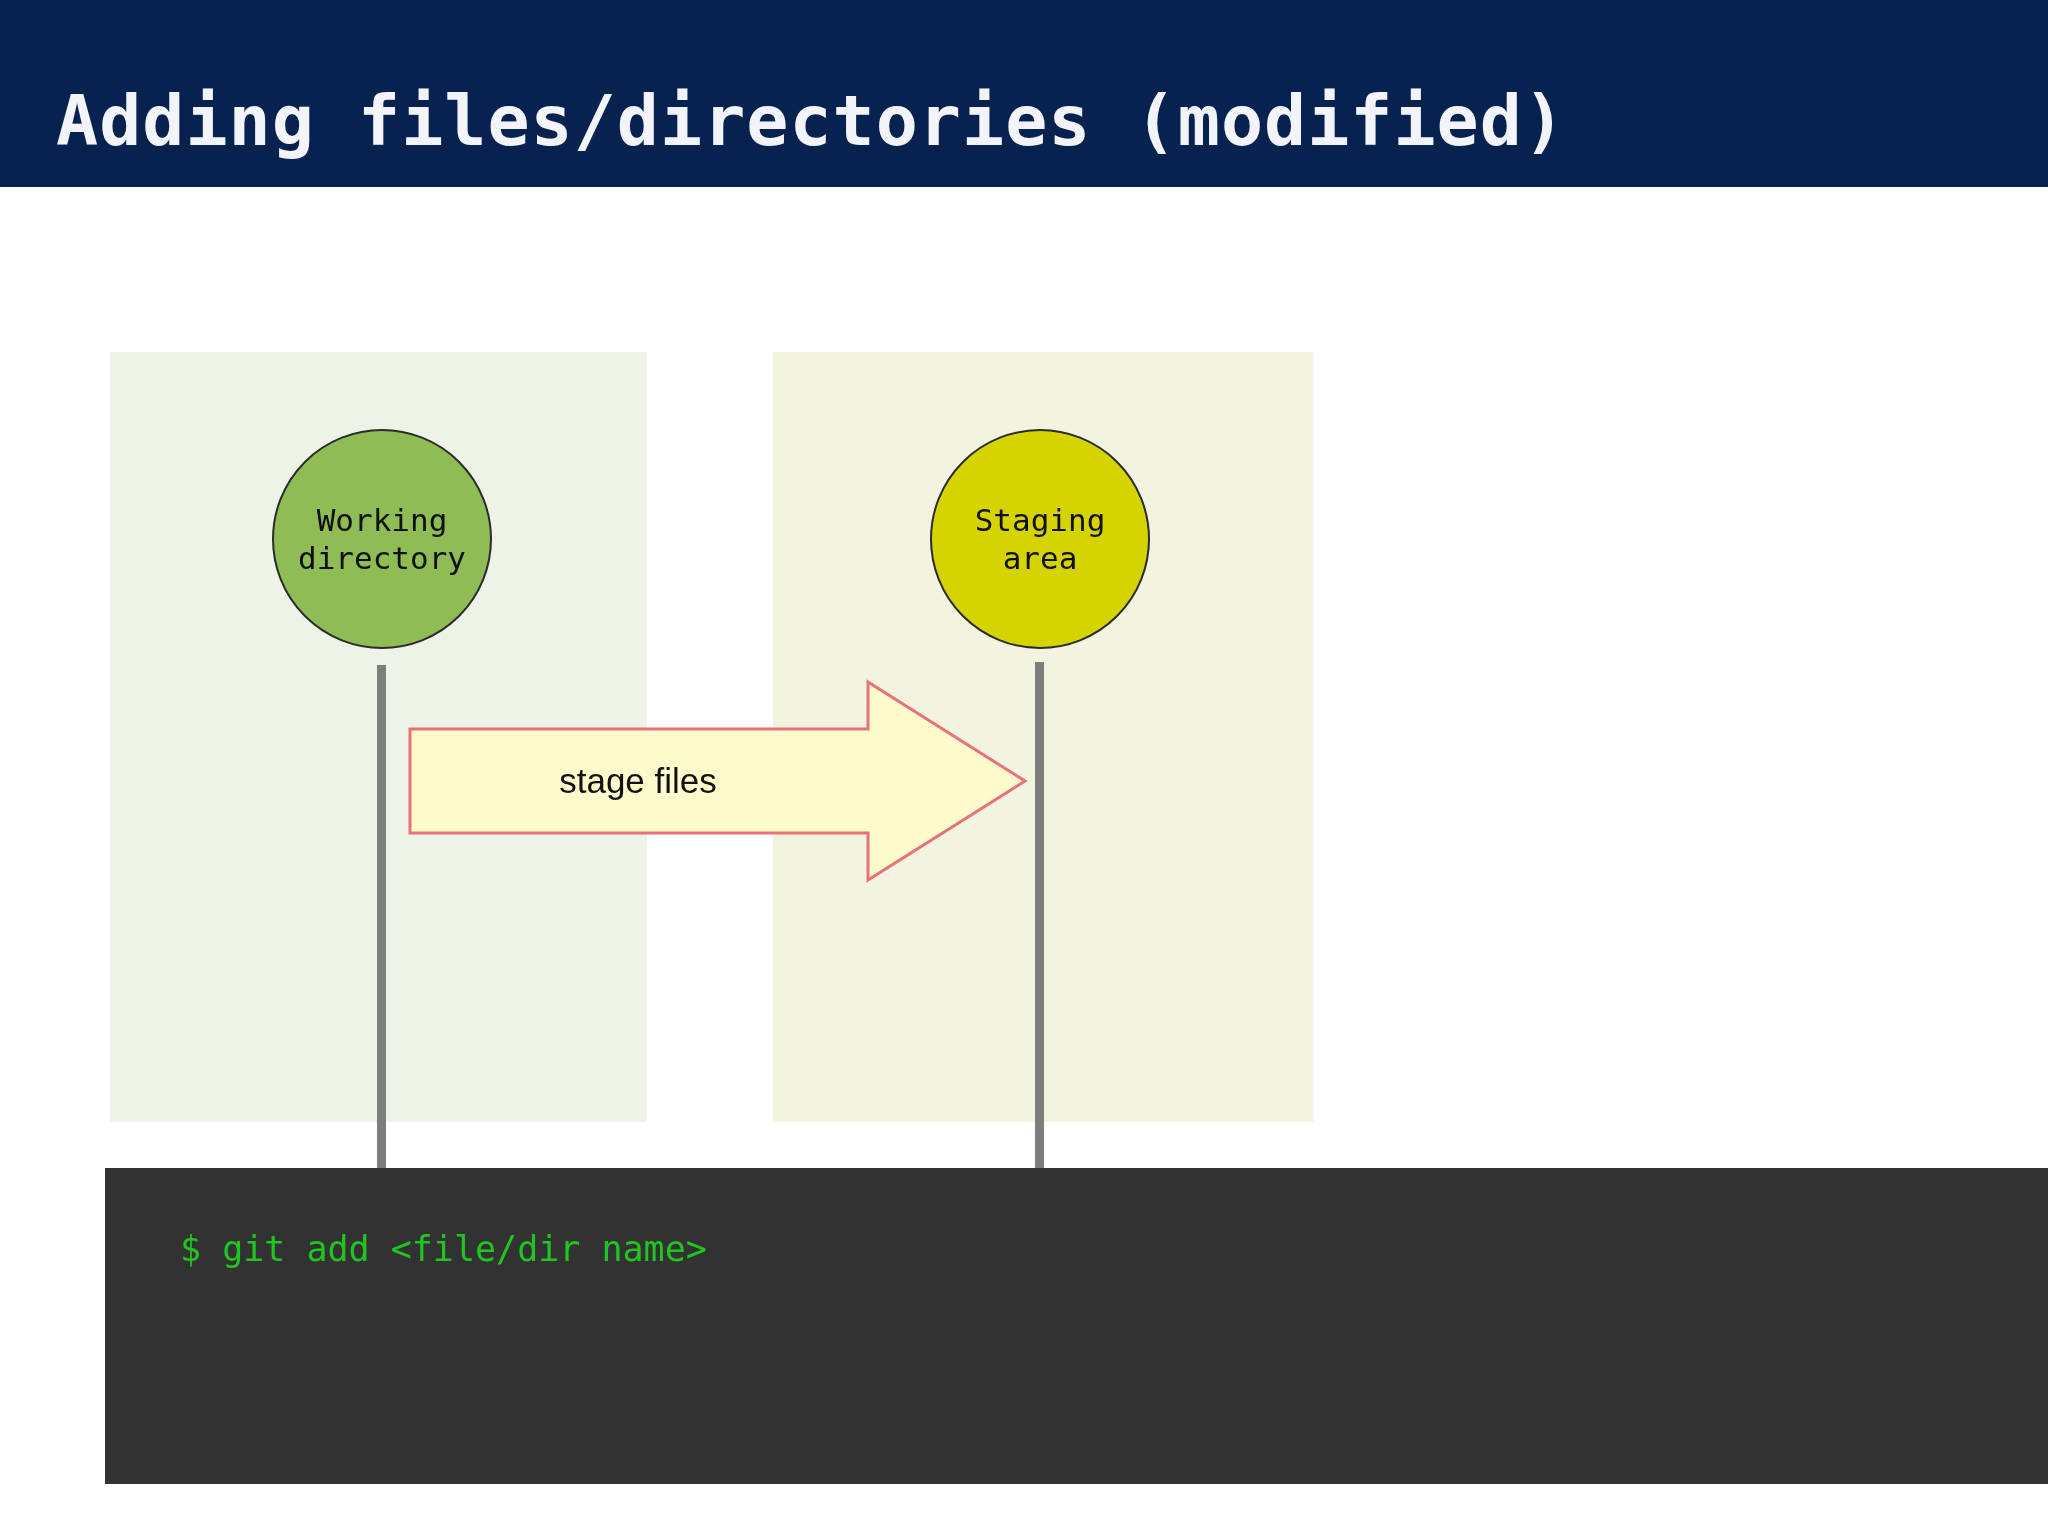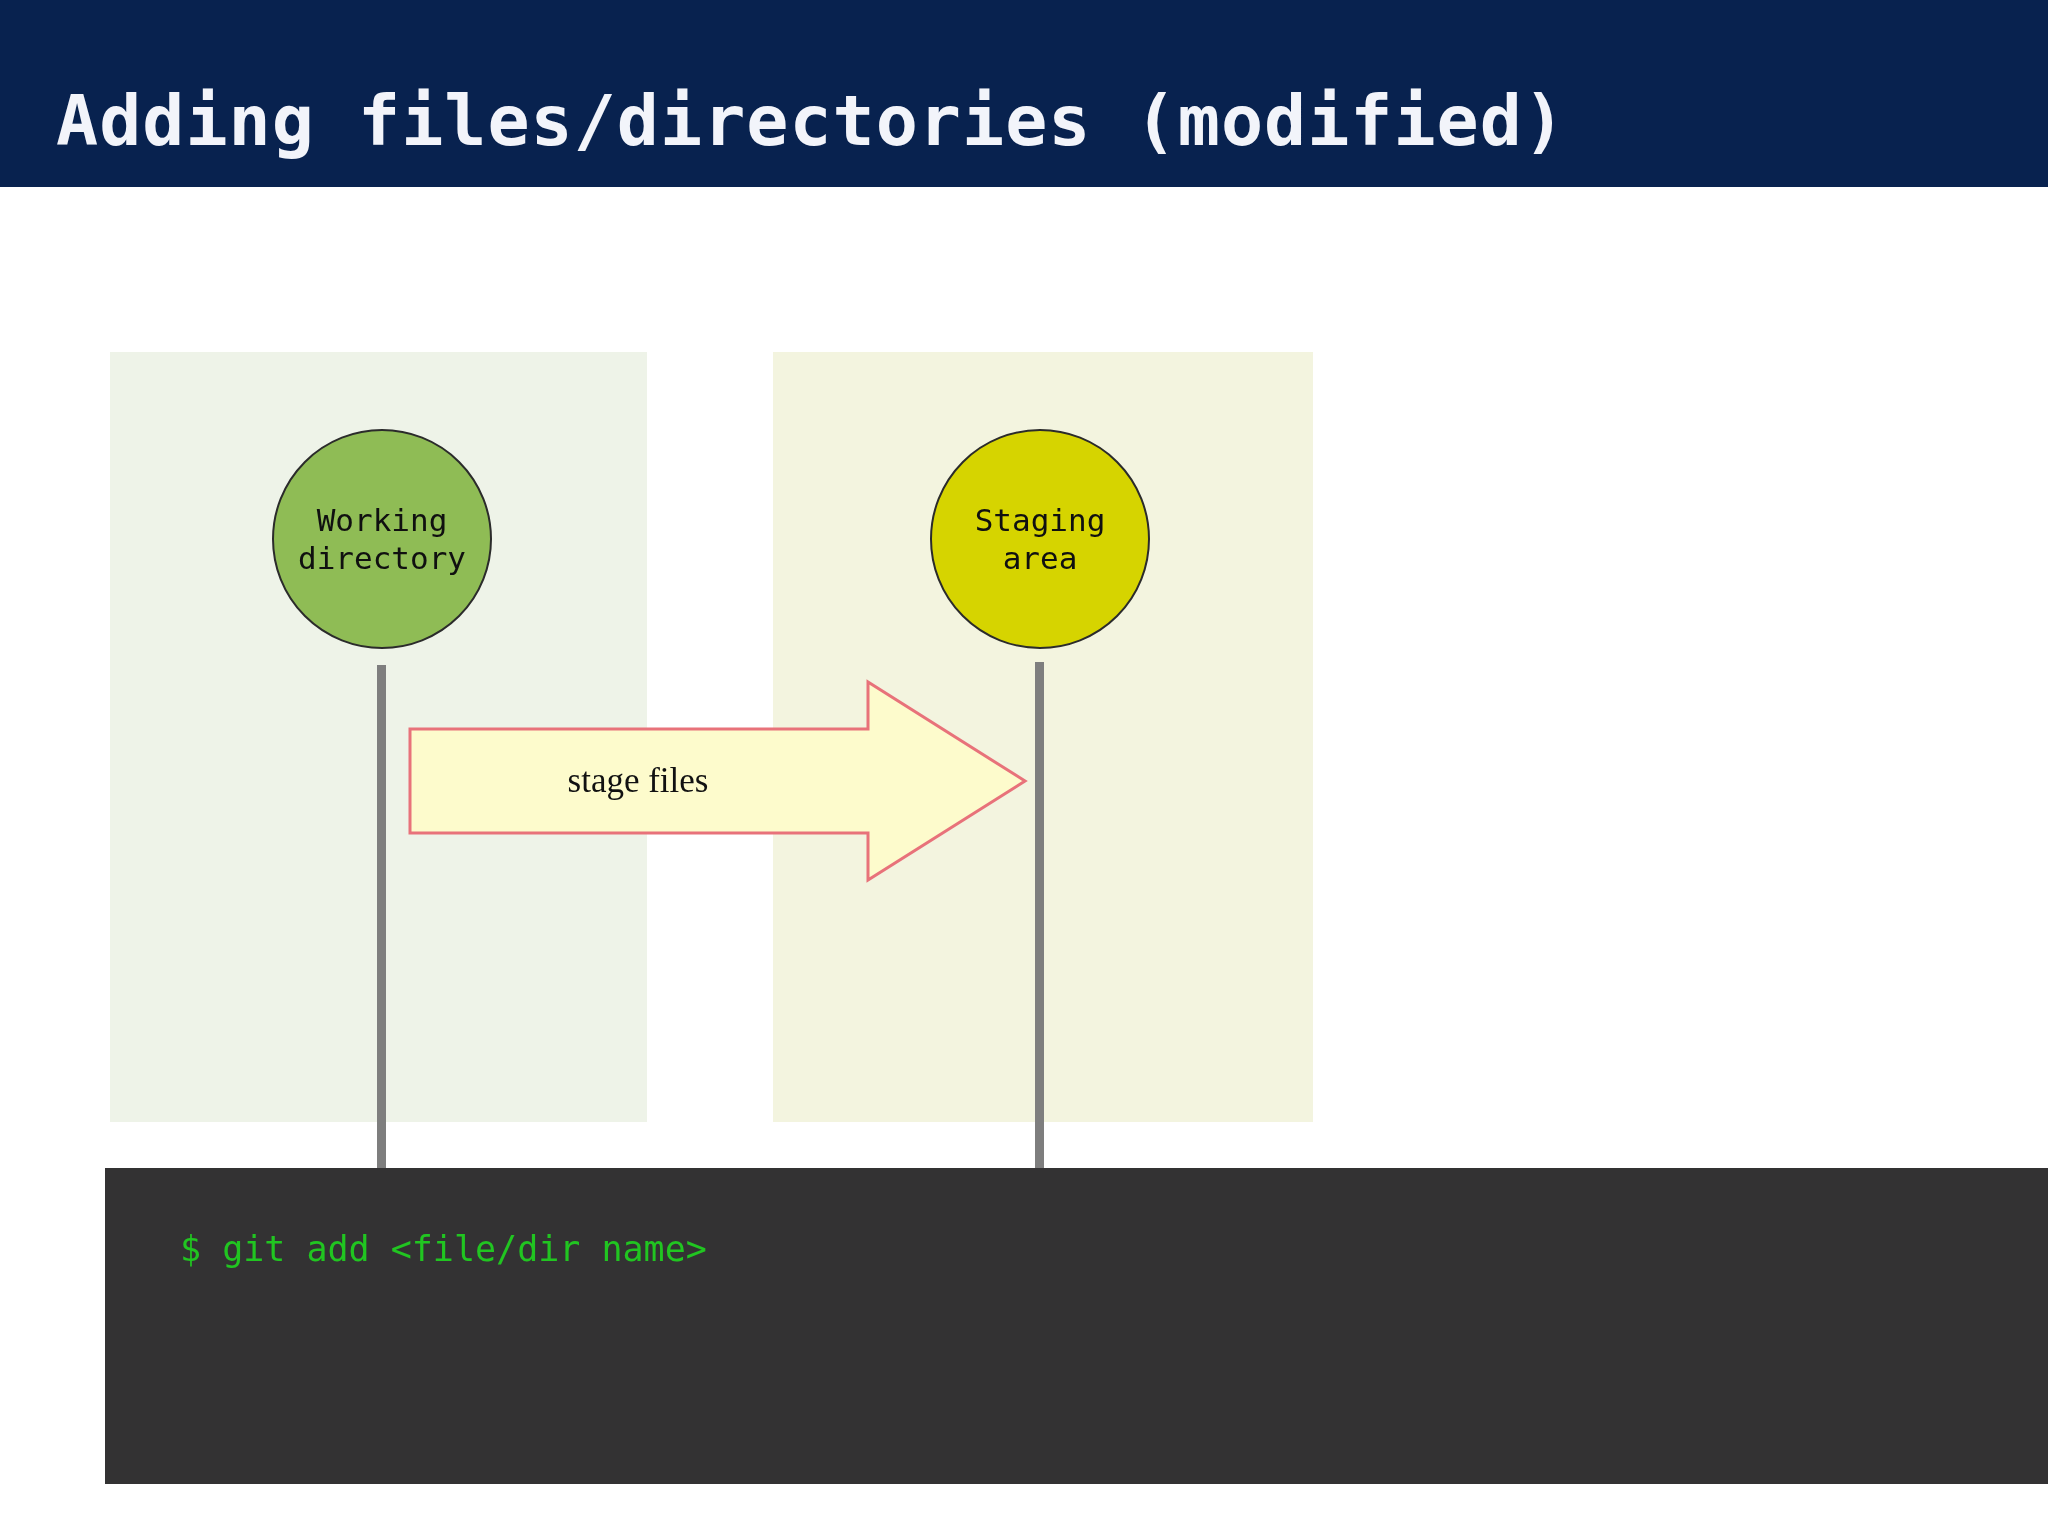--- a/index.html
+++ b/index.html
@@ -97,21 +97,21 @@
   .arrow-wrap svg { display: block; width: 620px; height: 204px; overflow: visible; }
   .arrow-label {
     position: absolute;
     left: 0;
     top: 0;
     width: 460px;
     height: 204px;
     display: flex;
     align-items: center;
     justify-content: center;
-    font-family: Liberation Serif, serif;
+    font-family: Liberation Sans, sans-serif;
     font-size: 35px;
     color: #111111;
     white-space: pre;
   }
 
   
   .terminal {
     position: absolute;
     left: 58px;
     top: 1168px;

